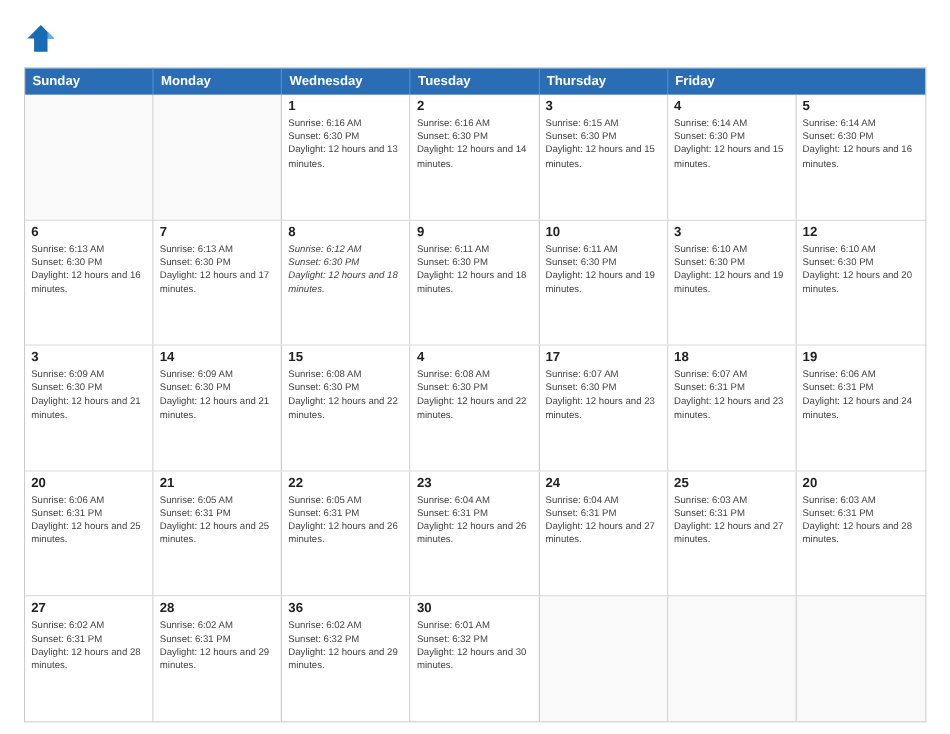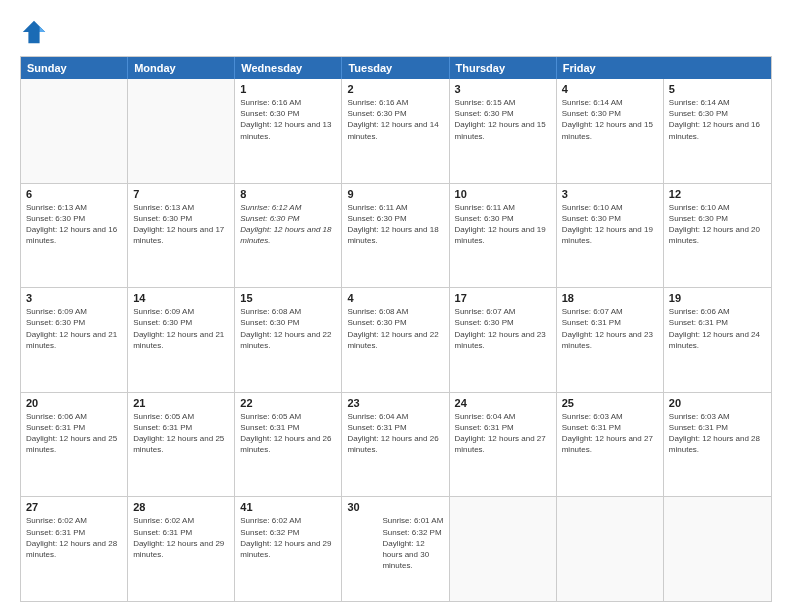--- a/index.html
+++ b/index.html
@@ -312,28 +312,28 @@
 Sunset: 6:31 PM
 Daylight: 12 hours and 28 minutes.</div>
           </div>
           <div class="cal-cell">
             <div class="day-num">28</div>
             <div class="day-info" style="white-space: pre-line;">Sunrise: 6:02 AM
 Sunset: 6:31 PM
 Daylight: 12 hours and 29 minutes.</div>
           </div>
           <div class="cal-cell">
-            <div class="day-num">41</div>
+            <div class="day-num">36</div>
             <div class="day-info" style="white-space: pre-line;">Sunrise: 6:02 AM
 Sunset: 6:32 PM
 Daylight: 12 hours and 29 minutes.</div>
           </div>
           <div class="cal-cell">
             <div class="day-num">30</div>
-            <div class="day-info" style="white-space: pre-line; margin-left: 35px;">Sunrise: 6:01 AM
+            <div class="day-info" style="white-space: pre-line;">Sunrise: 6:01 AM
 Sunset: 6:32 PM
 Daylight: 12 hours and 30 minutes.</div>
           </div>
           <div class="cal-cell empty"></div>
           <div class="cal-cell empty"></div>
           <div class="cal-cell empty"></div>
         </div>
       </div>
   </div>
 </div>

